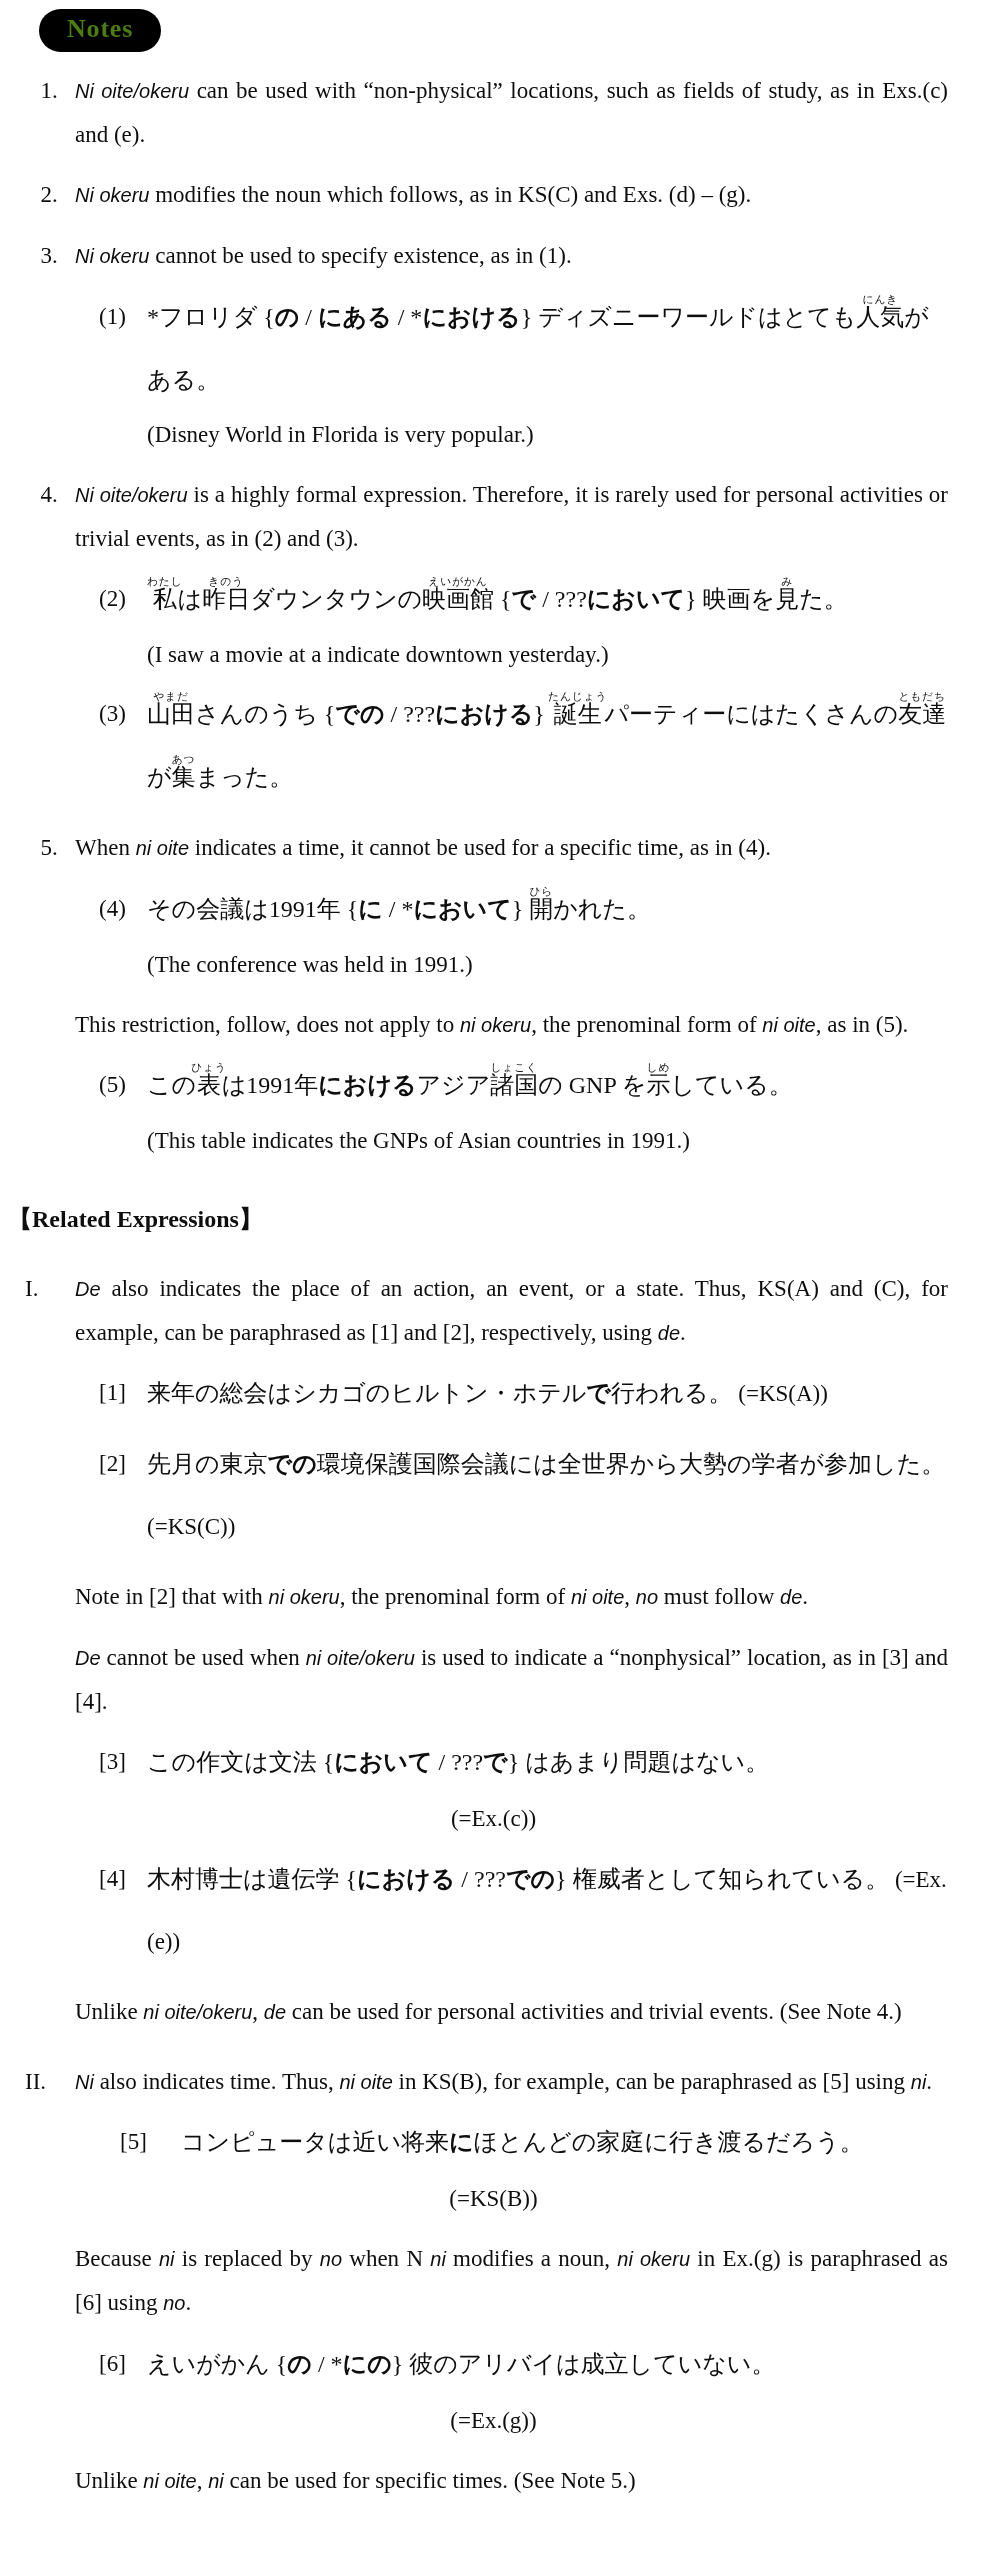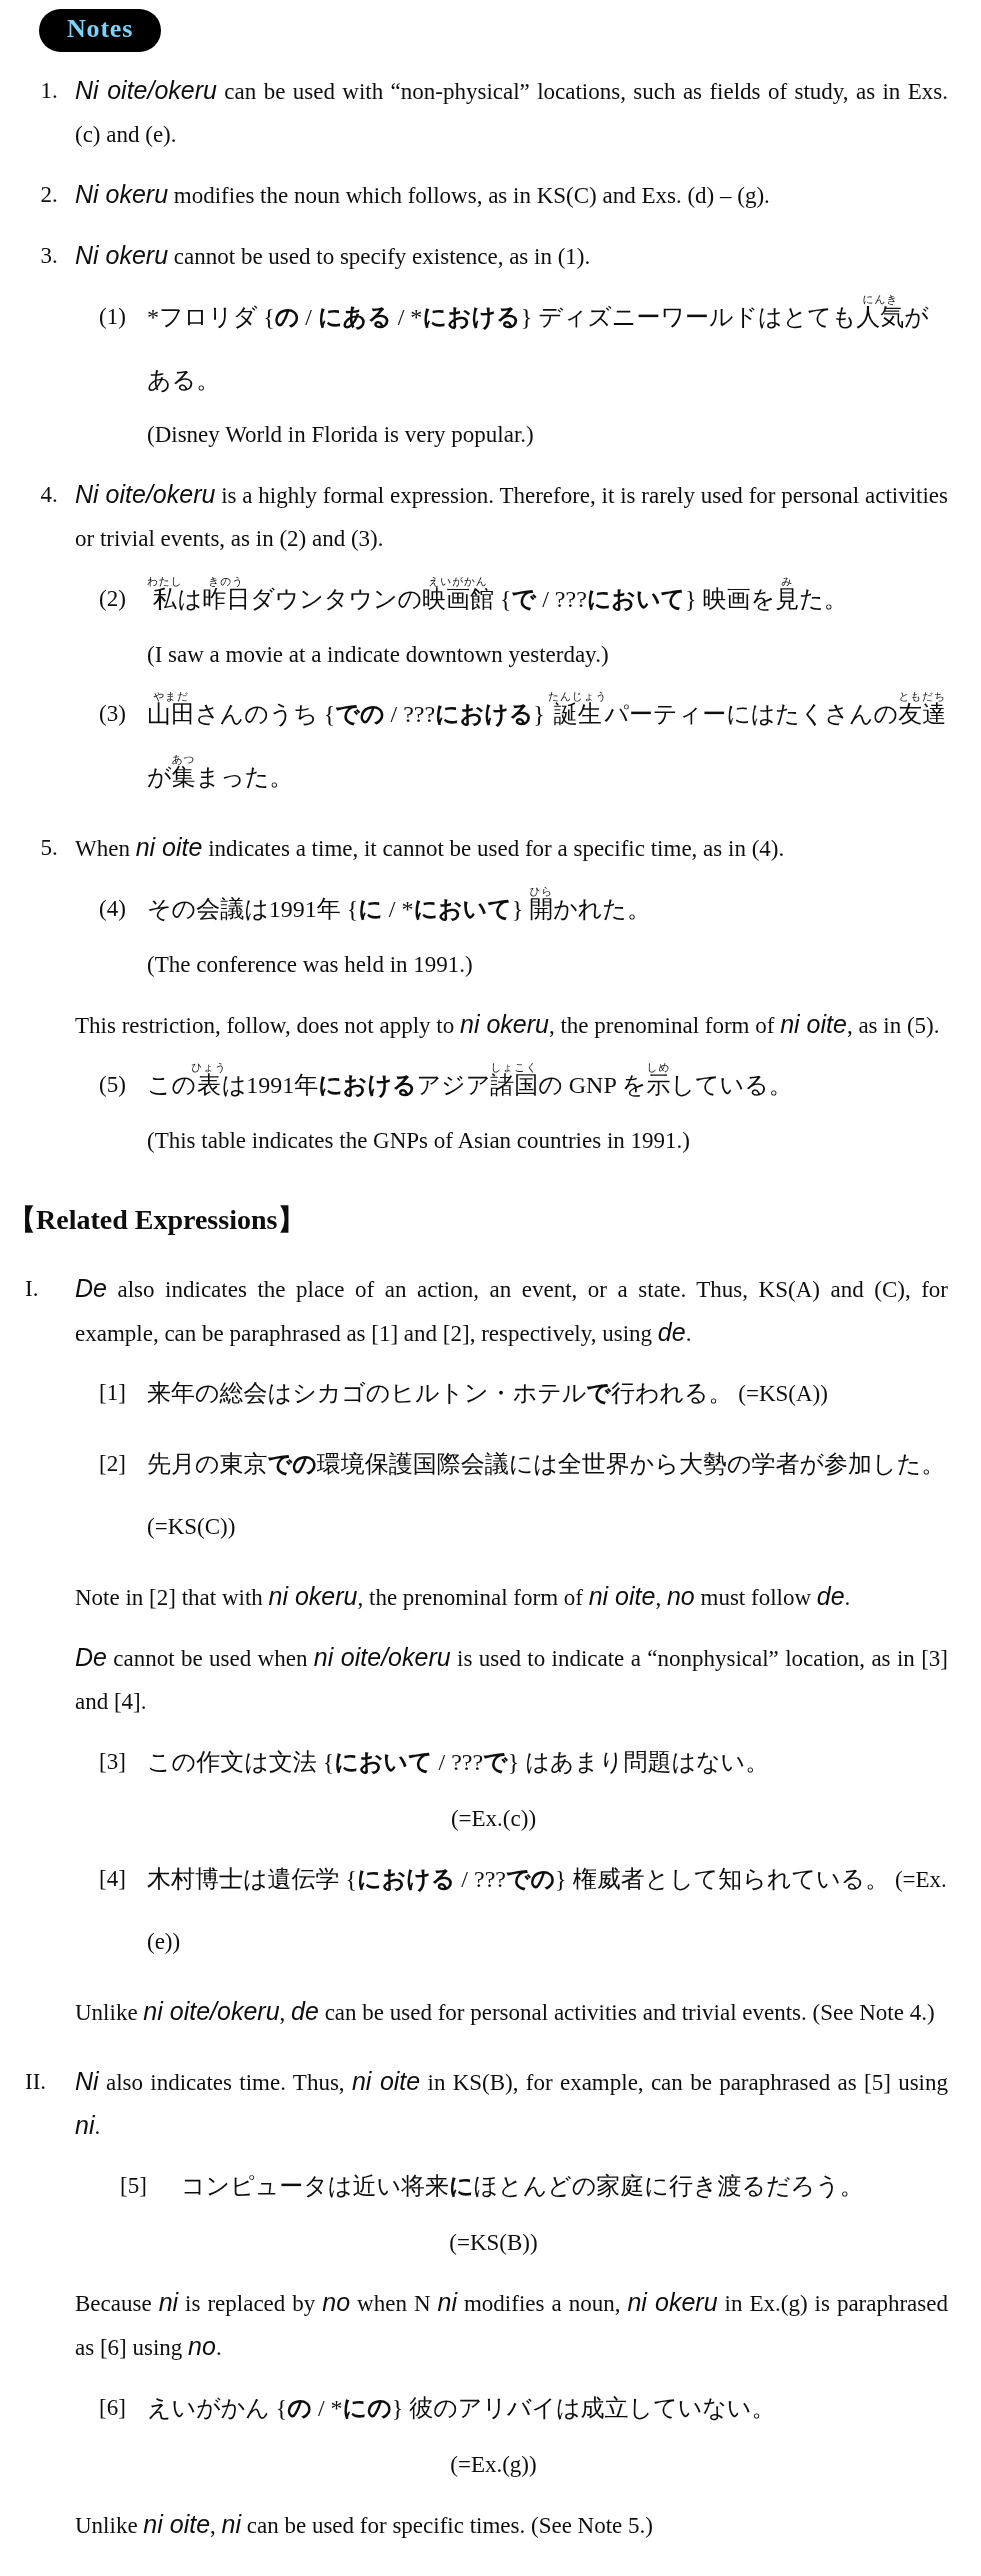--- a/index.html
+++ b/index.html
@@ -5,21 +5,21 @@
   html,body { margin:0; padding:0; background:#ffffff; }
   body {
     width:982px; min-height:2576px;
     font-family:"Liberation Serif", serif;
     color:#0e0e0e;
     -webkit-font-smoothing:antialiased;
   }
   .page { padding:9.3px 34px 31px 39px; width:909px; box-sizing:content-box; }
 
   .badge {
-    display:inline-block; background:#000; color:#7dd3fc;
+    display:inline-block; background:#000; color:#4d7c0f;
     font-weight:bold; font-size:26px; line-height:26px;
     padding:7px 28px 10px 28px; border-radius:23px;
     letter-spacing:0.8px;
   }
 
   .content { margin-top:10.8px; }
 
   .item, .para {
     position:relative; padding-left:36px;
     font-size:23px; line-height:43px; text-align:justify;
@@ -38,23 +38,23 @@
   .example.wide { padding-left:142px; }
   .example.wide > .exnum { left:81px; }
 
   .translation {
     padding-left:108px; font-size:23px; line-height:43px;
     text-align:justify; margin-top:1.5px;
   }
 
   .right-ref { text-align:center; font-size:23px; line-height:43px; margin-top:3.1px; }
 
-  .rel-header { margin-top:36px; margin-left:-31px; font-size:28px; font-weight:bold; line-height:43px; }
+  .rel-header { margin-top:36px; margin-left:-31px; font-size:24px; font-weight:bold; line-height:43px; }
 
-  .seg-i { font-family:"Liberation Sans", sans-serif; font-style:italic; font-size:25px; }
+  .seg-i { font-family:"Liberation Sans", sans-serif; font-style:italic; font-size:20px; }
   .seg-b { font-weight:bold; }
   .seg-jp { font-size:24px; }
   ruby { ruby-align:center; font-size:24px; }
   rt { font-size:10.8px; letter-spacing:0.8px; }
 </style>
 </head>
 <body>
 
 <div class="page">
   <div class="badge">Notes</div>

